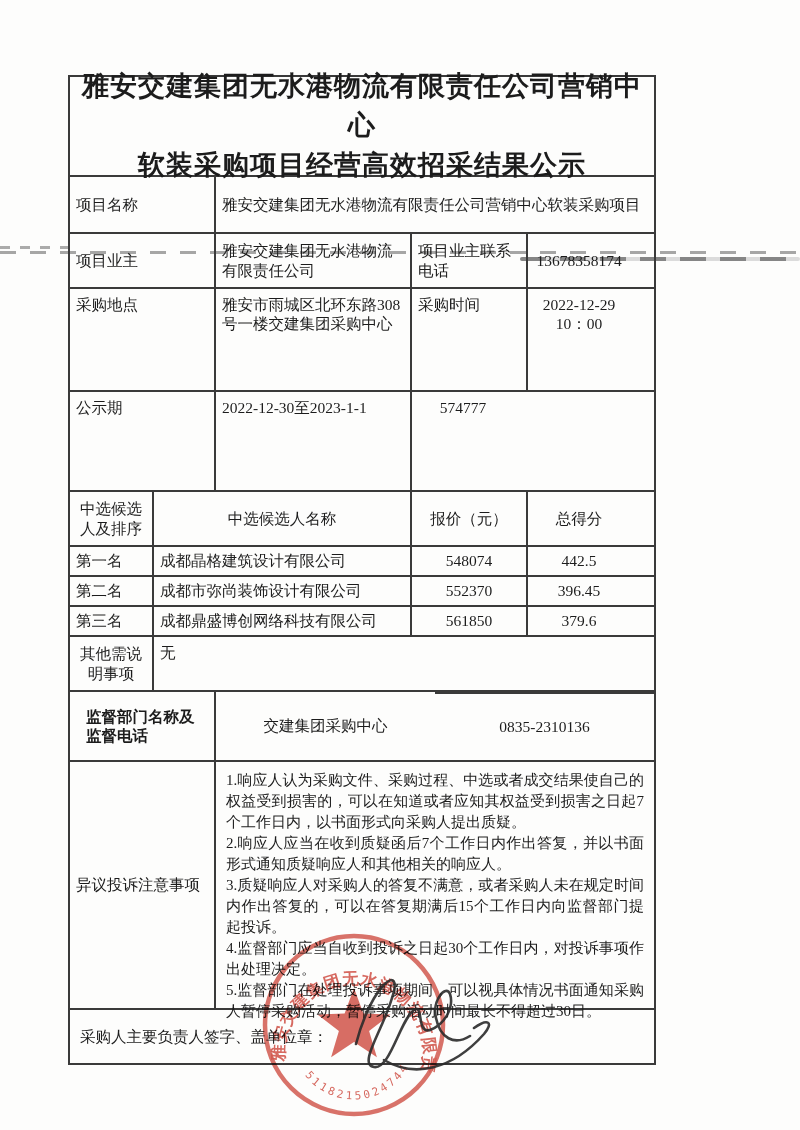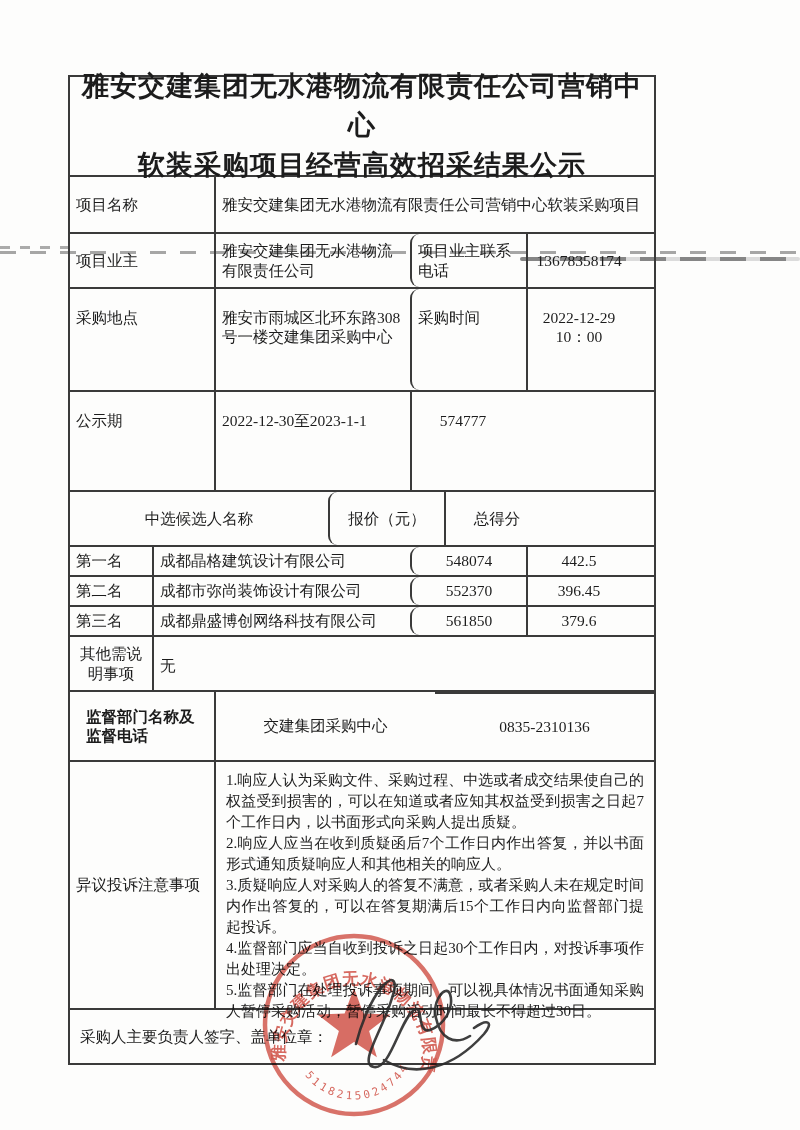--- a/index.html
+++ b/index.html
@@ -15,25 +15,25 @@
     box-sizing:border-box;
   }
   .row{display:flex;box-sizing:border-box;border-top:2px solid #3a3a3a;}
   .row:first-child{border-top:none;}
   .cell{
     box-sizing:border-box;border-left:2px solid #3a3a3a;
     display:flex;align-items:center;
     padding:3px 6px;font-size:15.5px;line-height:1.25;
   }
   .cell:first-child{border-left:none;}
-  .c-a{width:144px;}  .c-b{width:196px;}  .c-c{width:116px;border-radius:9px;}  .c-d{width:104px;}
+  .c-a{width:144px;}  .c-b{width:196px;}  .c-c{width:116px;}  .c-d{width:104px;}
   .c-a2{width:82px;}  .c-b2{width:258px;}
   .c-rest{flex:1;}
   .center{justify-content:center;text-align:center;}
-  .topalign{align-items:flex-start;padding-top:19px;}
+  .topalign{align-items:flex-start;padding-top:6px;}
   .title-row{height:98px;align-items:center;justify-content:center;}
   .title-block{
     width:100%;text-align:center;
     font-family:"Liberation Sans","DejaVu Sans",sans-serif;
     font-weight:bold;font-size:27px;line-height:1.45;letter-spacing:1px;
   }
   .h57{height:57px;} .h55{height:55px;} .h103{height:103px;} .h100{height:100px;}
   .h30{height:30px;} .h70{height:70px;} .h248{height:248px;}
   .stackcol{flex-direction:row;padding:0;align-items:stretch;}
   .substack{flex:1;display:flex;align-items:center;justify-content:center;
@@ -108,20 +108,21 @@
     </div>
   </div>
 
   <div class="row h100">
     <div class="cell c-a topalign">公示期</div>
     <div class="cell c-b topalign">2022-12-30至2023-1-1</div>
     <div class="cell c-d topalign center">574777</div>
   </div>
 
   <div class="row h55">
+    <div class="cell c-a2 center">中选候选人及排序</div>
     <div class="cell c-b2 center">中选候选人名称</div>
     <div class="cell c-c center">报价（元）</div>
     <div class="cell c-d center">总得分</div>
   </div>
 
   <div class="row h30">
     <div class="cell c-a2">第一名</div>
     <div class="cell c-b2">成都晶格建筑设计有限公司</div>
     <div class="cell c-c center">548074</div>
     <div class="cell c-d center">442.5</div>

